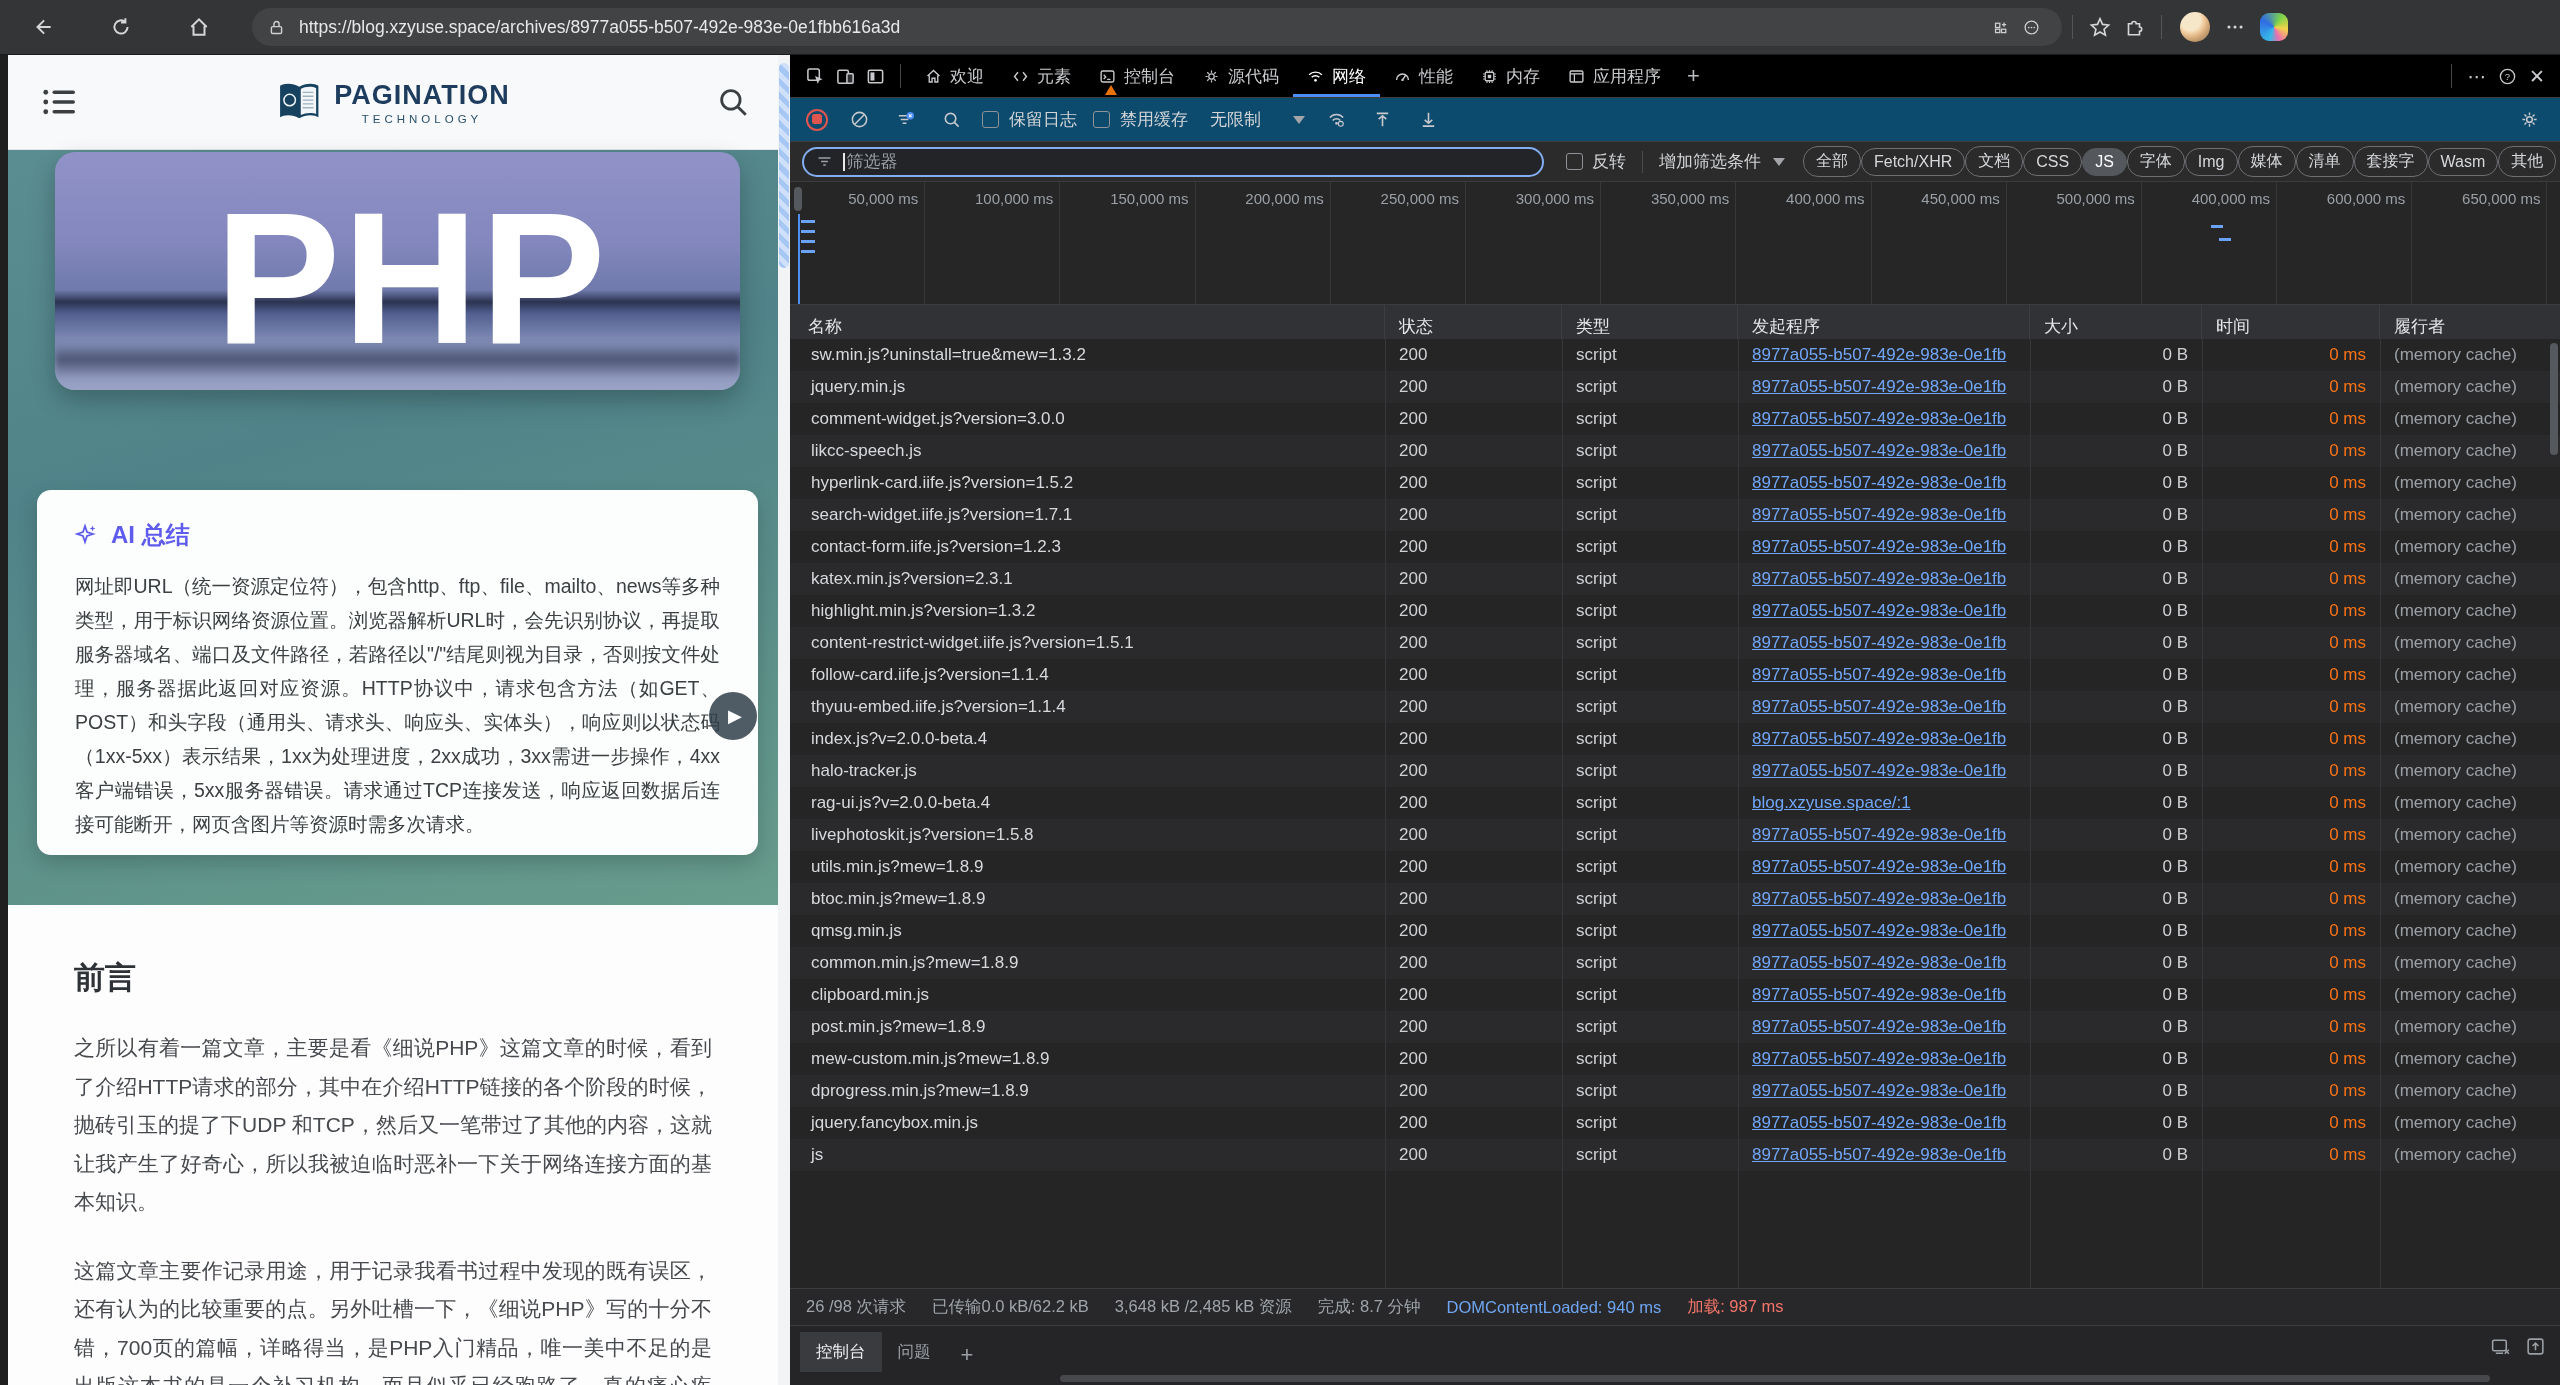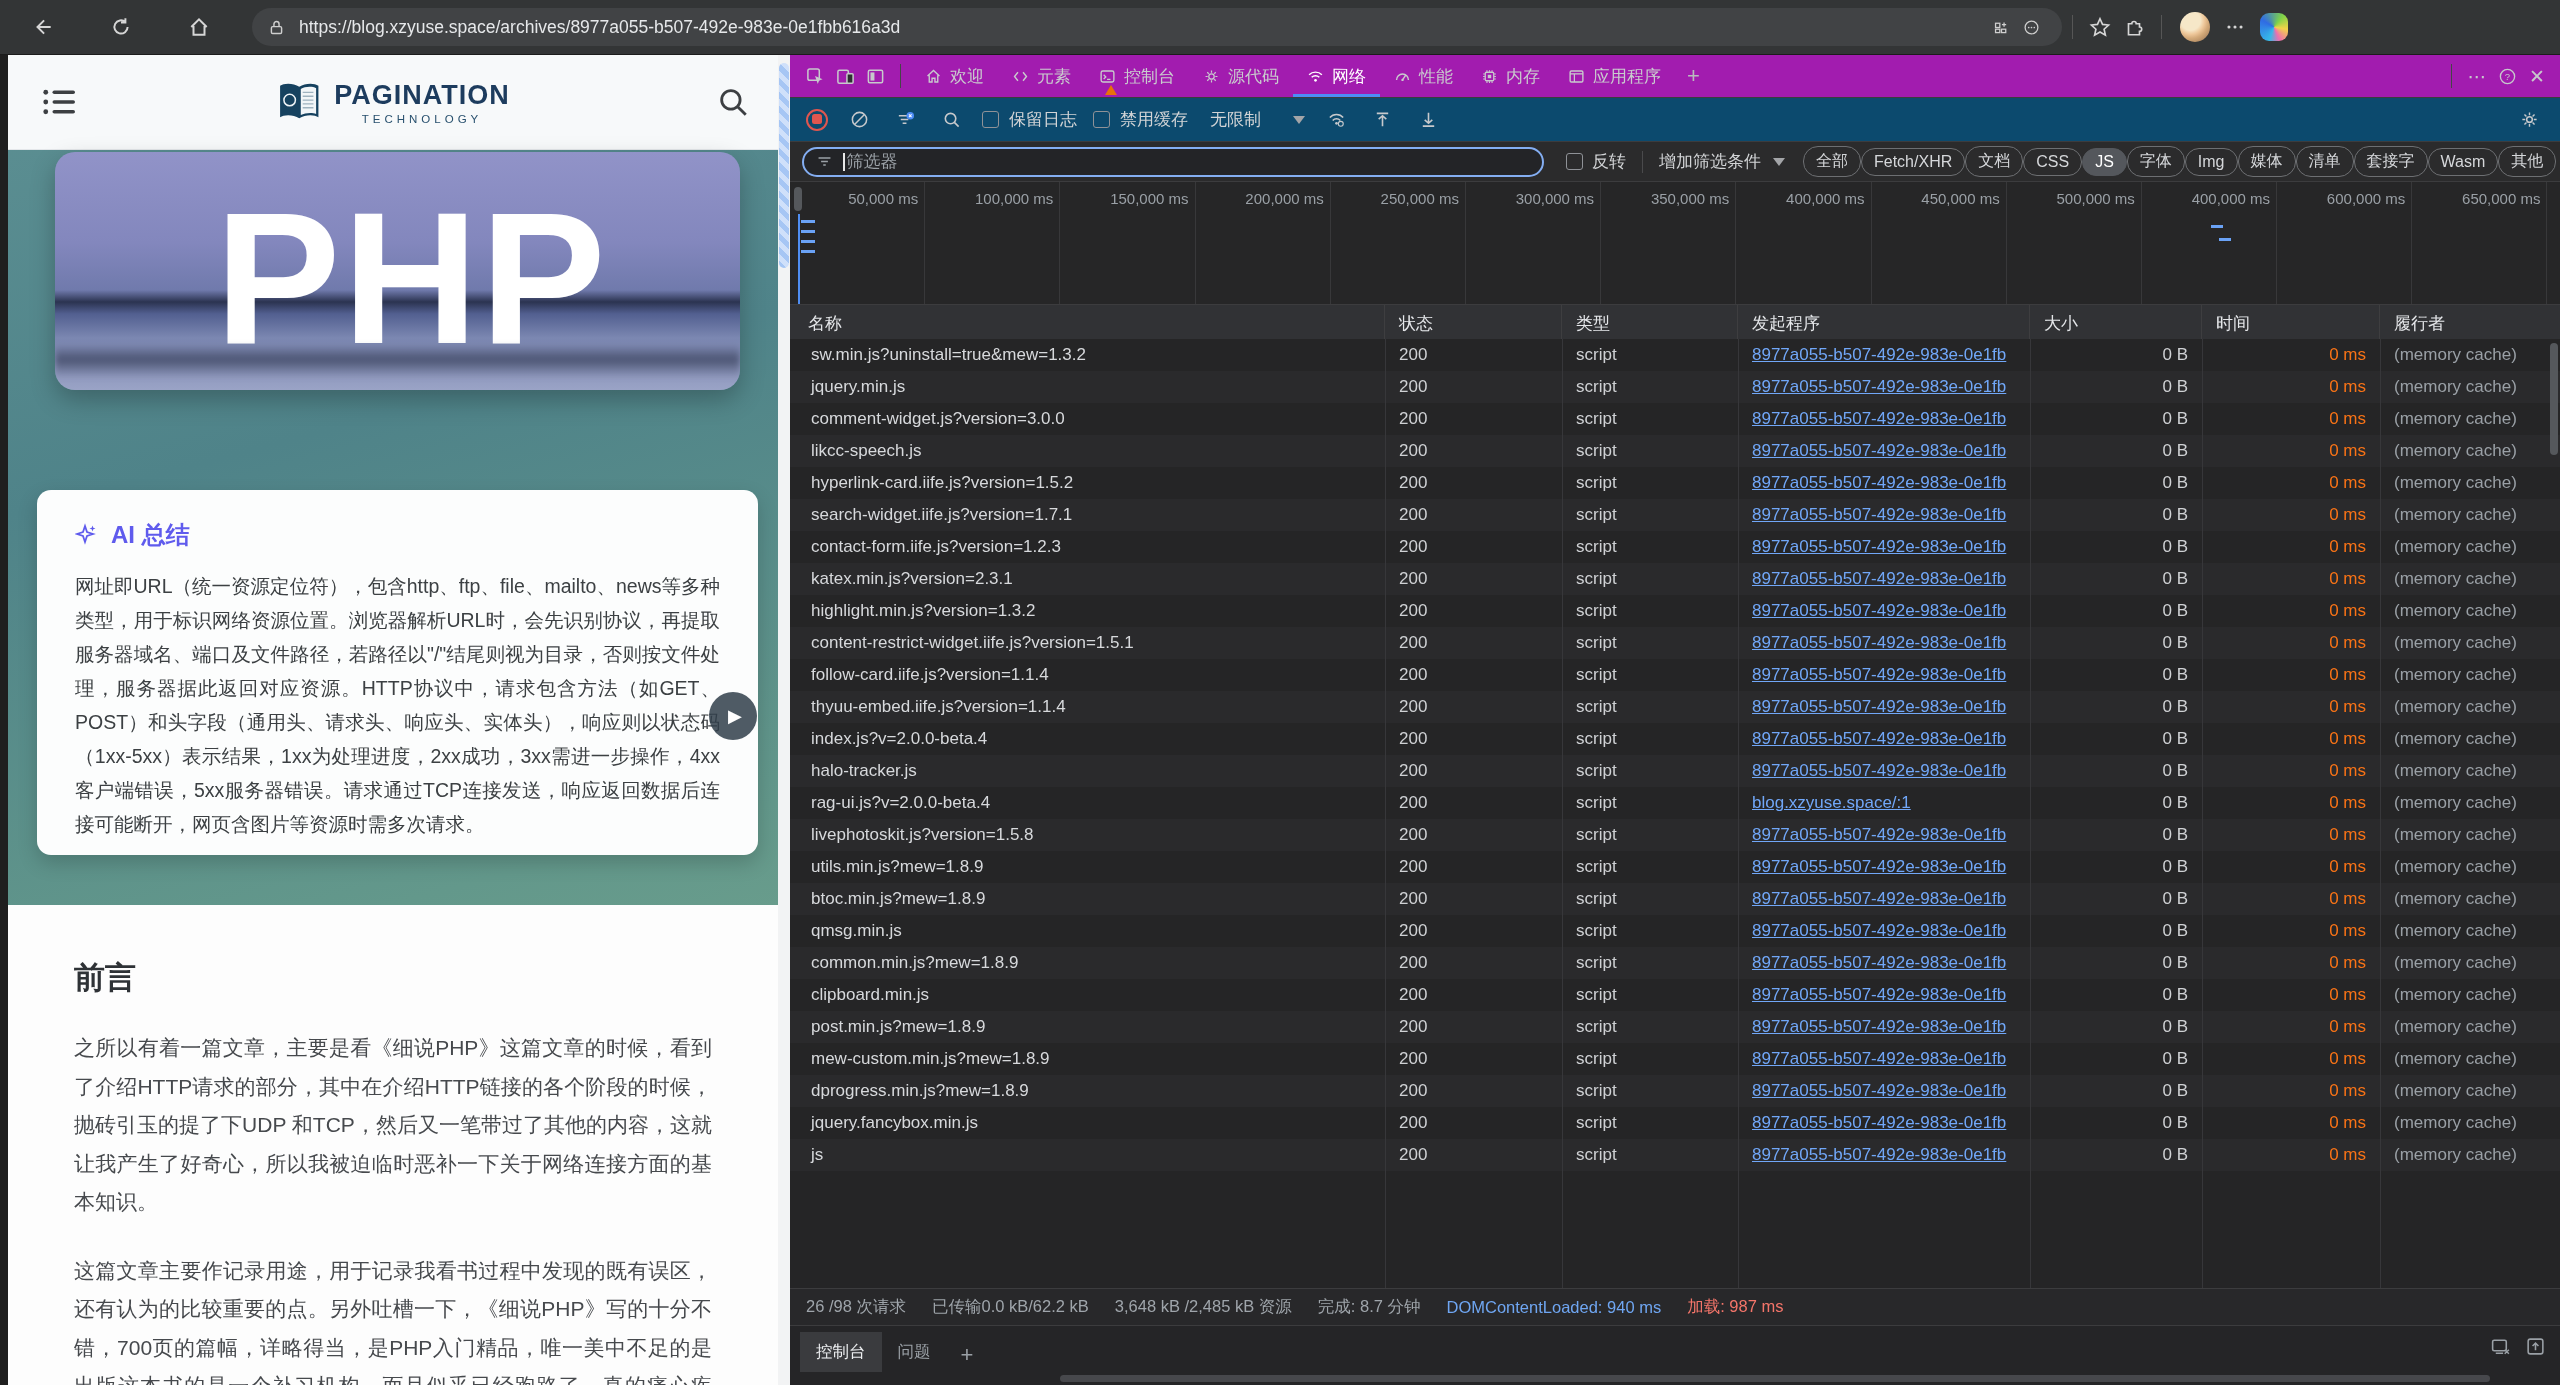--- a/index.html
+++ b/index.html
@@ -58,21 +58,21 @@
   .para { margin:30px 66px 0 66px; font-size:21px; line-height:38.5px; color:#46494d; text-align:justify; }
 
   
   #page-sb { position:absolute; left:778px; top:55px; width:12px; height:1330px; background:#f2f3f4; }
   #page-sb-thumb { position:absolute; left:1px; top:8px; width:10px; height:205px; border-radius:5px;
     background:repeating-linear-gradient(45deg,#a6c6f4 0 5px,#cfe0fa 5px 10px); }
 
   
   #devtools { position:absolute; left:790px; top:55px; width:1770px; height:1330px; background:#282829; color:#cfd1d4; }
 
-  #dt-tabbar { position:absolute; left:0; top:0; width:1770px; height:43px; background:#a21caf;
+  #dt-tabbar { position:absolute; left:0; top:0; width:1770px; height:43px; background:#000000;
     border-bottom:1px solid #3c3c3e; display:flex; align-items:center; }
   .tool-icon { width:30px; height:30px; display:flex; align-items:center; justify-content:center; color:#c7c9cc; }
   .tool-icon svg { width:19px; height:19px; }
   #dt-tabbar .vdiv { background:#454547; }
   #dt-tabs { display:flex; height:100%; }
   .dt-tab { position:relative; display:flex; align-items:center; gap:8px; padding:0 14px; font-size:17px;
     color:#c9cbce; height:100%; }
   .dt-tab.sel { color:#fff; box-shadow:inset 0 -3px 0 #4d8df6; }
   .dt-tab .ticon { display:flex; } .dt-tab svg { width:17px; height:17px; }
   .warn-badge { position:absolute; left:20px; bottom:2px; width:0; height:0;
@@ -110,21 +110,21 @@
   #dt-overview { position:absolute; left:0; top:127px; width:1770px; height:123px; background:#262627;
     border-bottom:1px solid #3c3c3e; overflow:hidden; }
   #ticks { position:absolute; left:0; top:0; height:123px; display:flex; }
   .tick-cell { flex:0 0 135.2px; height:123px; border-right:1px solid #38383a;
     font-size:15px; color:#9aa0a6; text-align:right; padding:8px 6px 0 0; }
   .ov-handle { left:4px; top:5px; width:8px; height:24px; border-radius:4px; background:#55585c; }
   .ov-line { left:8px; top:32px; width:2px; height:90px; background:#4f8ef2; }
   .ov-dash { width:14px; height:3px; background:#6aa2f6; }
 
   #dt-thead { position:absolute; left:0; top:250px; width:1770px; height:44px; background:#313235;
-    border-bottom:7px solid #86efac; display:flex; font-size:17px; color:#e5e7ea; }
+    border-bottom:1px solid #86efac; display:flex; font-size:17px; color:#e5e7ea; }
   .hc { display:flex; align-items:center; border-right:1px solid #3e3e40; padding-left:14px; }
   .c0{width:595px; padding-left:18px;} .c1{width:177px;} .c2{width:176px;} .c3{width:292px;}
   .c4{width:172px;} .c5{width:178px;} .c6{width:180px; border-right:none;}
 
   #dt-rows { position:absolute; left:0; top:284px; width:1770px; height:949px; background:#252526; overflow:hidden; }
   .col-line { position:absolute; top:0; width:1px; height:949px; background:#37373a; }
   .net-row { display:flex; height:32px; align-items:center; font-size:17px; }
   .net-row:nth-child(even) { background:#2a2a2c; }
   .cell { overflow:hidden; white-space:nowrap; }
   .cell.name { width:595px; padding-left:21px; color:#d7d9dc; }

